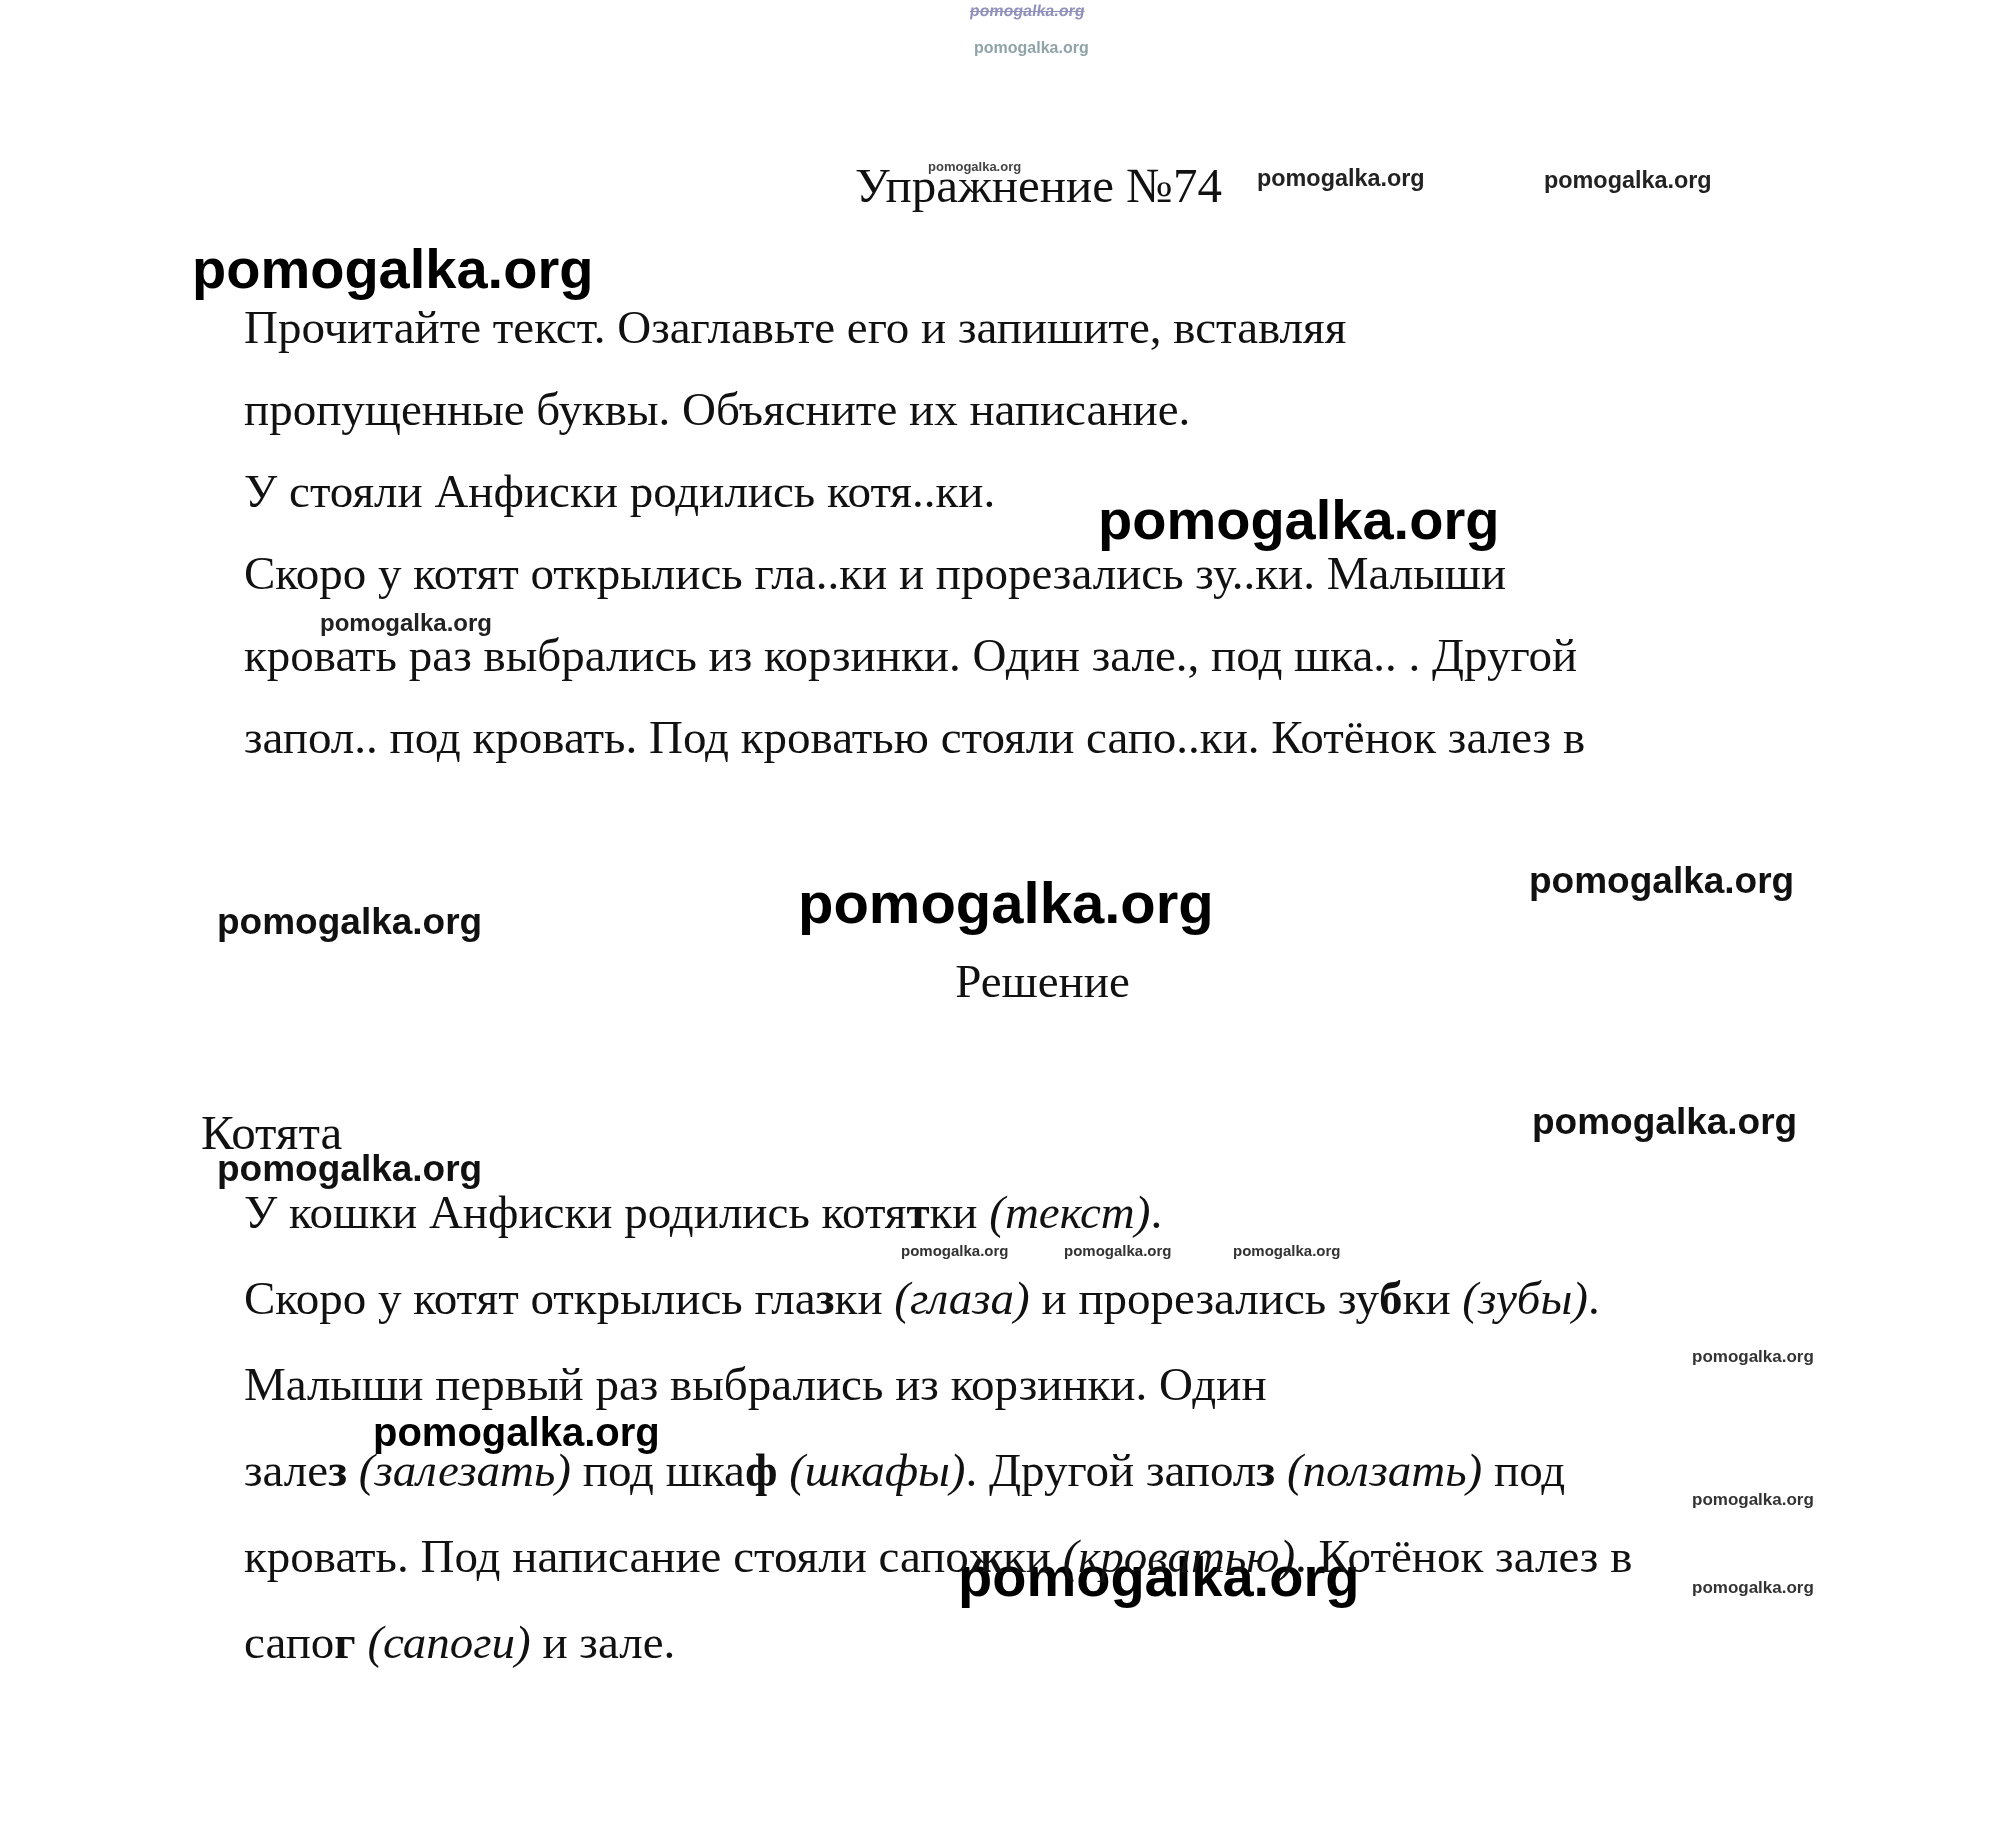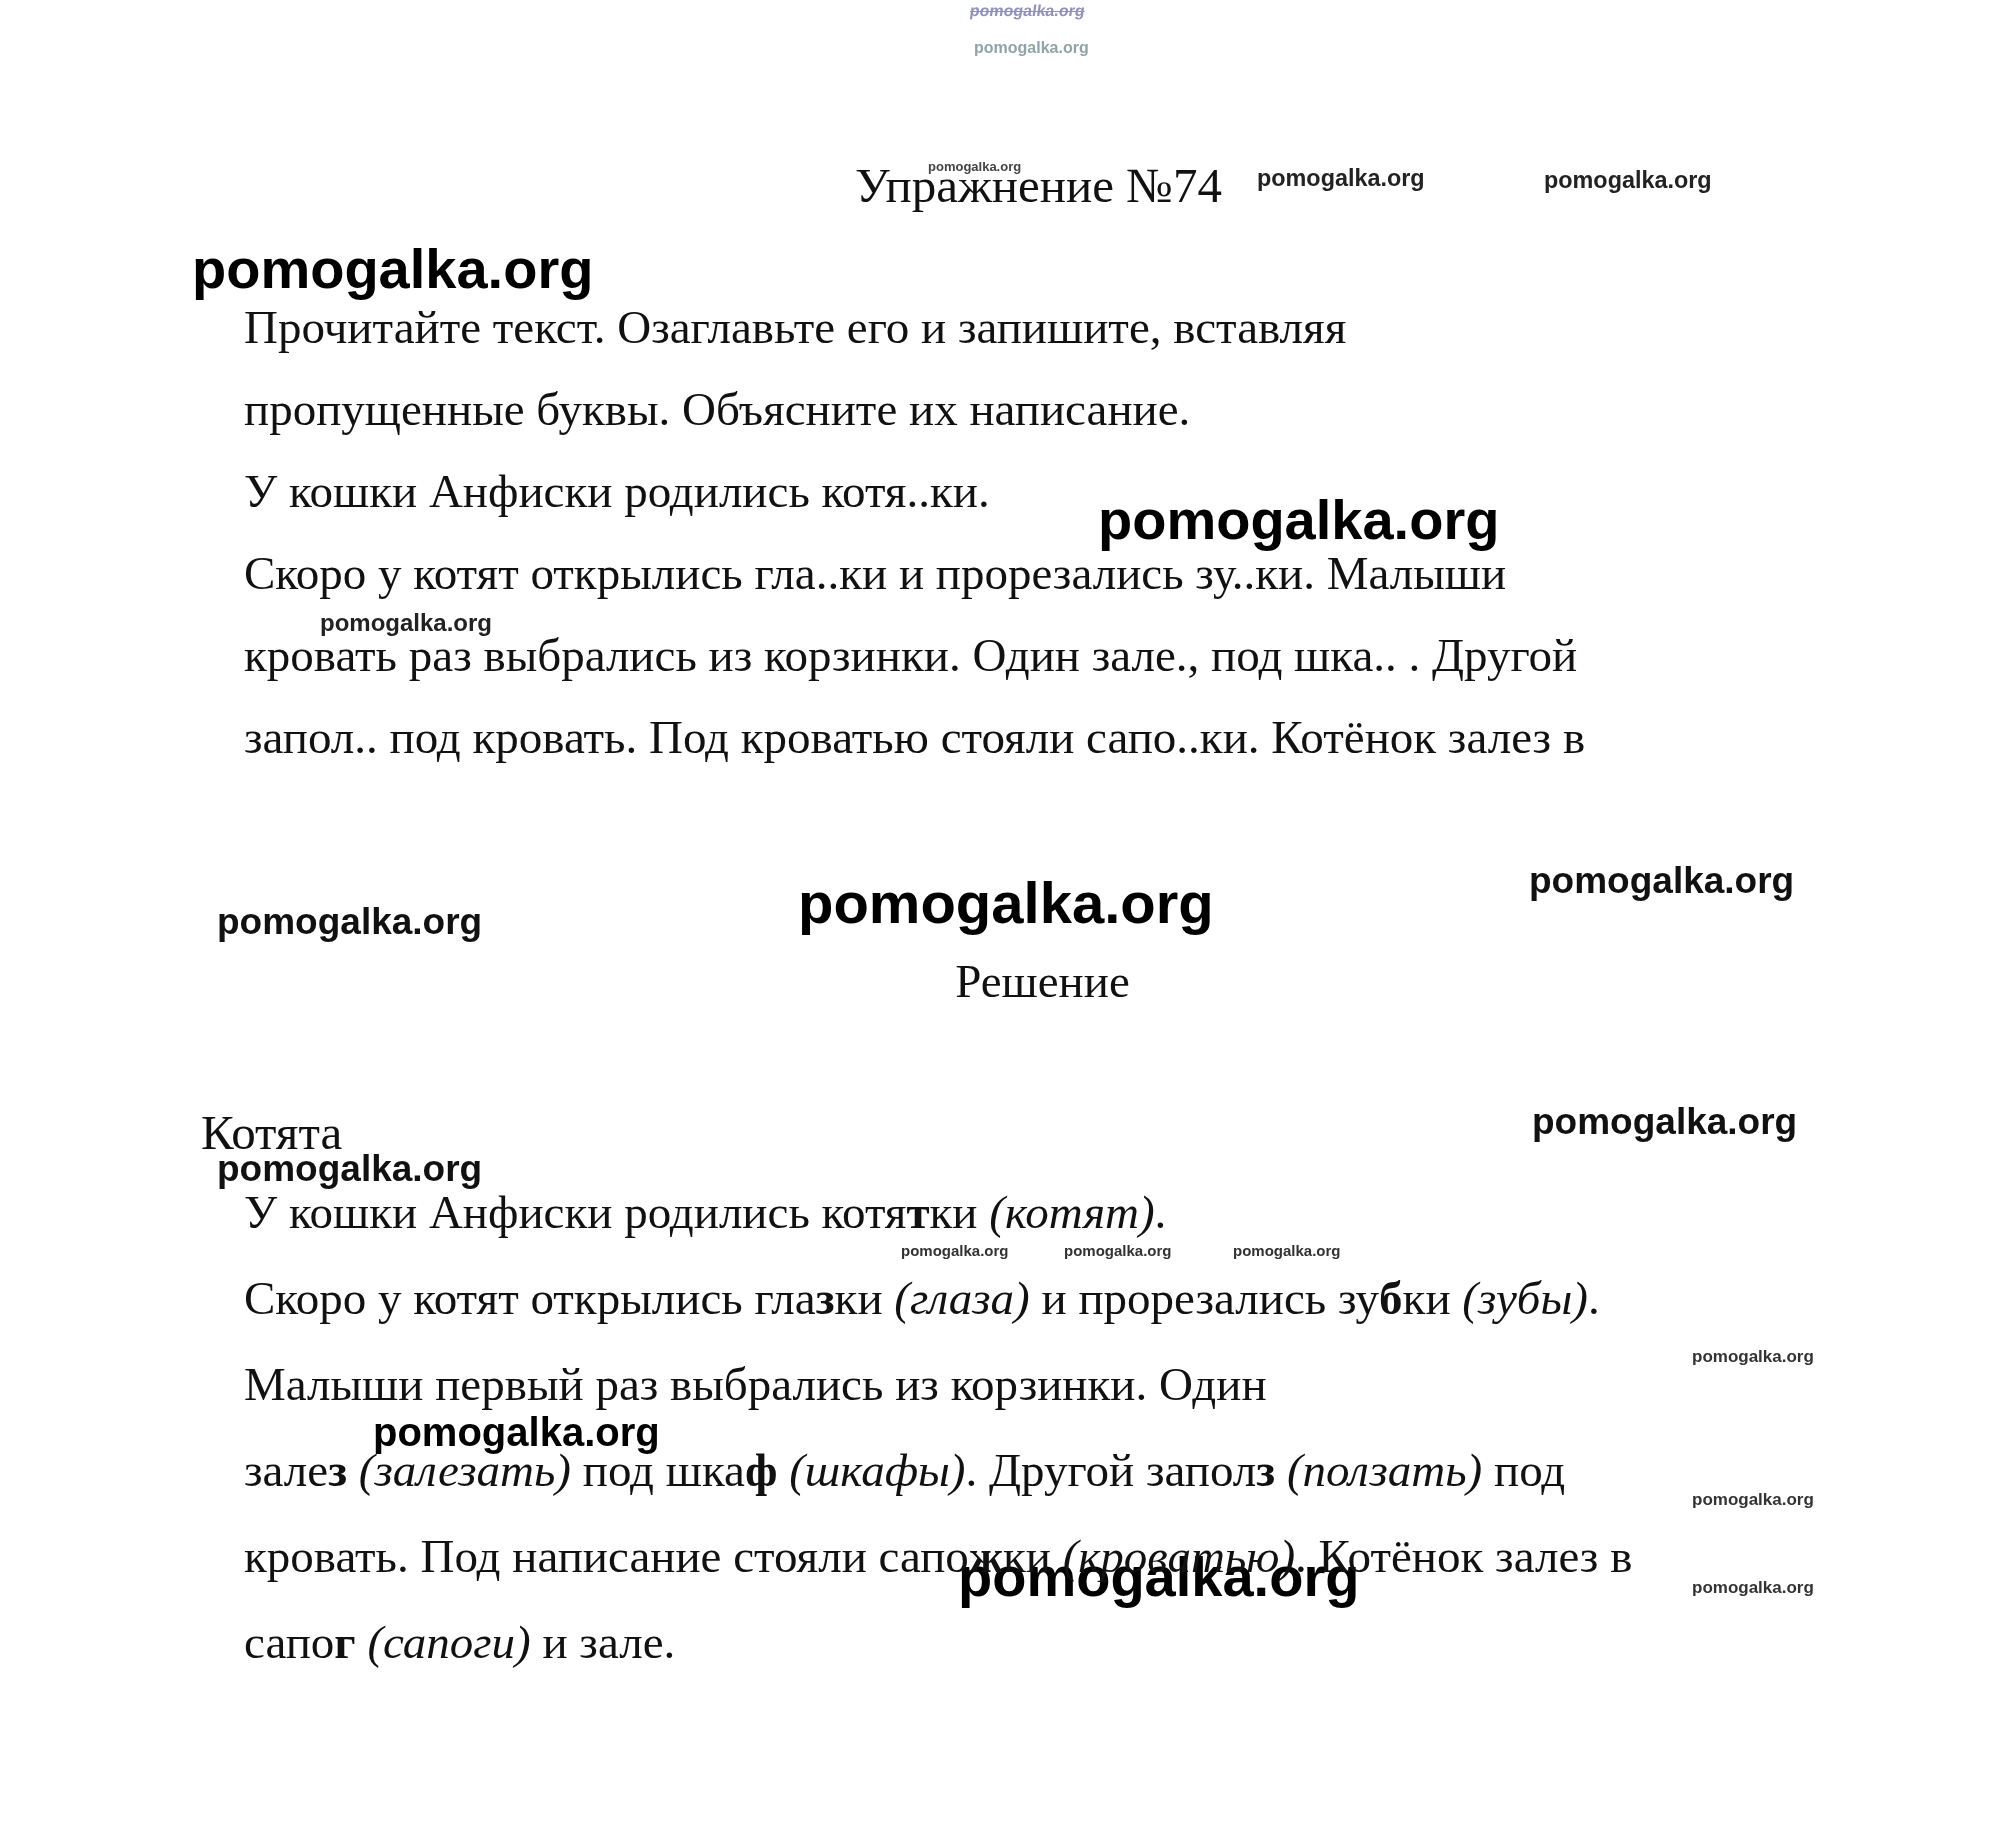--- a/index.html
+++ b/index.html
@@ -101,32 +101,32 @@
   <span class="wm wm-mid-bold">pomogalka.org</span>
   <span class="wm wm-right-2">pomogalka.org</span>
   <span class="wm wm-center-big2">pomogalka.org</span>
   <span class="wm wm-right-3">pomogalka.org</span>
 
   <h1 class="title">Упражнение №74</h1>
 
   <div class="para task-para">
       <div class="line">Прочитайте текст. Озаглавьте его и запишите, вставляя</div>
       <div class="line">пропущенные буквы. Объясните их написание.</div>
-      <div class="line">У кошки Анфиски родились котя..ки.</div>
+      <div class="line">У стояли Анфиски родились котя..ки.</div>
       <div class="line">Скоро у котят открылись гла..ки и прорезались зу..ки. Малыши</div>
       <div class="line">кровать раз выбрались из корзинки. Один зале., под шка.. . Другой</div>
       <div class="line">запол.. под кровать. Под кроватью стояли сапо..ки. Котёнок залез в</div>
     </div>
 
   <div class="solution-heading">Решение</div>
 
   <div class="solution-title">Котята</div>
 
   <div class="para solution-para">
-      <div class="line"><span>У кошки Анфиски родились котя</span><span class="bold">т</span><span>ки </span><span class="italic">(котят)</span><span>.</span></div>
+      <div class="line"><span>У кошки Анфиски родились котя</span><span class="bold">т</span><span>ки </span><span class="italic">(текст)</span><span>.</span></div>
       <div class="line"><span>Скоро у котят открылись гла</span><span class="bold">з</span><span>ки </span><span class="italic">(глаза)</span><span> и прорезались зу</span><span class="bold">б</span><span>ки </span><span class="italic">(зубы)</span><span>.</span></div>
       <div class="line"><span>Малыши первый раз выбрались из корзинки. Один</span></div>
       <div class="line"><span>зале</span><span class="bold">з</span><span> </span><span class="italic">(залезать)</span><span> под шка</span><span class="bold">ф</span><span> </span><span class="italic">(шкафы)</span><span>. Другой запол</span><span class="bold">з</span><span> </span><span class="italic">(ползать)</span><span> под</span></div>
       <div class="line"><span>кровать. Под написание стояли сапо</span><span class="bold">ж</span><span>ки </span><span class="italic">(кроватью)</span><span>. Котёнок залез в</span></div>
       <div class="line"><span>сапо</span><span class="bold">г</span><span> </span><span class="italic">(сапоги)</span><span> и зале.</span></div>
     </div>
 
 </div>
 
 

